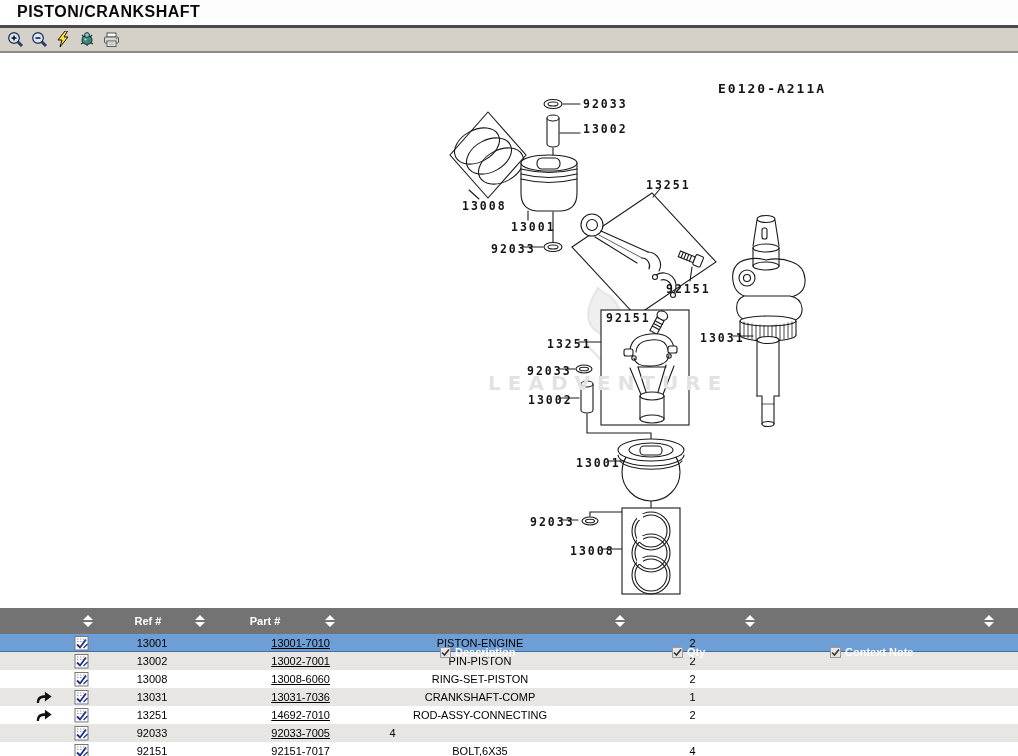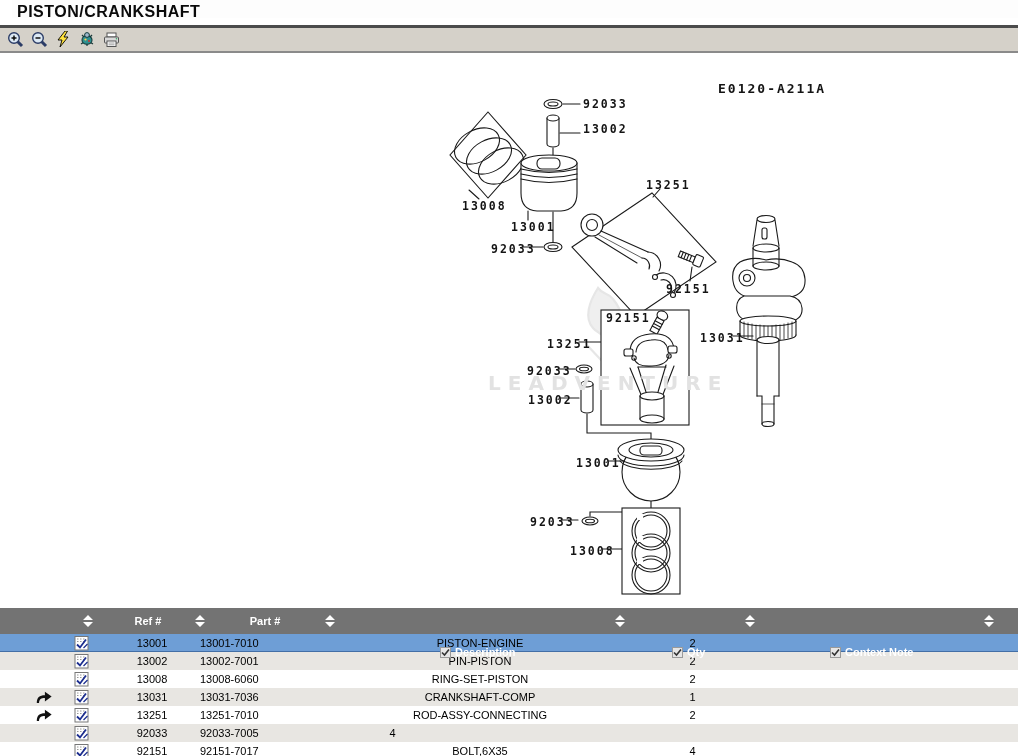--- a/index.html
+++ b/index.html
@@ -53,21 +53,21 @@
     align-items:center;justify-content:center;cursor:pointer;box-sizing:border-box;
   }
   .trow{
     display:flex;height:18px;align-items:center;font-size:11px;color:#000;background:#ffffff;
   }
   .trow.alt{background:#e8e6e2;}
   .trow.selected{background:#6e9ed6;border-bottom:1px solid #436fa6;box-sizing:border-box;}
   .c-arrow{width:58px;display:flex;justify-content:flex-end;padding-right:5px;box-sizing:border-box;}
   .c-check{width:46px;display:flex;justify-content:center;}
   .c-ref{width:96px;text-align:center;}
-  .c-part{width:130px;text-align:left;}
+  .c-part{width:130px;text-align:right;text-decoration:underline;}
   .c-desc{width:300px;text-align:center;}
   .c-qty{width:125px;text-align:center;}
   .c-note{flex:1;text-align:center;}
   .rowcb{cursor:pointer;display:inline-flex;}
   .ctx-arrow{cursor:pointer;display:inline-flex;}
 </style>
 </head>
 <body>
 
 <div class="titlebar">
@@ -470,21 +470,21 @@
         <svg width="15" height="16" viewBox="0 0 15 16">
             <rect x="1" y="1.5" width="13" height="13.5" fill="#fff" stroke="#777"></rect>
             <line x1="3" y1="4" x2="12" y2="4" stroke="#999" stroke-dasharray="1.5,1.5"></line>
             <line x1="3" y1="6.5" x2="12" y2="6.5" stroke="#999" stroke-dasharray="1.5,1.5"></line>
             <path d="M3 9.5 L6 12.5 L12 4.5" stroke="#1b2d8f" stroke-width="1.8" fill="none"></path>
             <line x1="9.5" y1="13" x2="13.5" y2="9" stroke="#1b2d8f" stroke-width="1.2"></line>
           </svg>
       </span>
     </div>
     <div class="c-ref">13251</div>
-    <div class="c-part">13251-7010</div>
+    <div class="c-part">14692-7010</div>
     <div class="c-desc">ROD-ASSY-CONNECTING</div>
     <div class="c-qty">2</div>
     <div class="c-note"></div>
   </div>
 
   <div class="trow alt">
     <div class="c-arrow"></div>
     <div class="c-check">
       <span class="rowcb">
         <svg width="15" height="16" viewBox="0 0 15 16">

